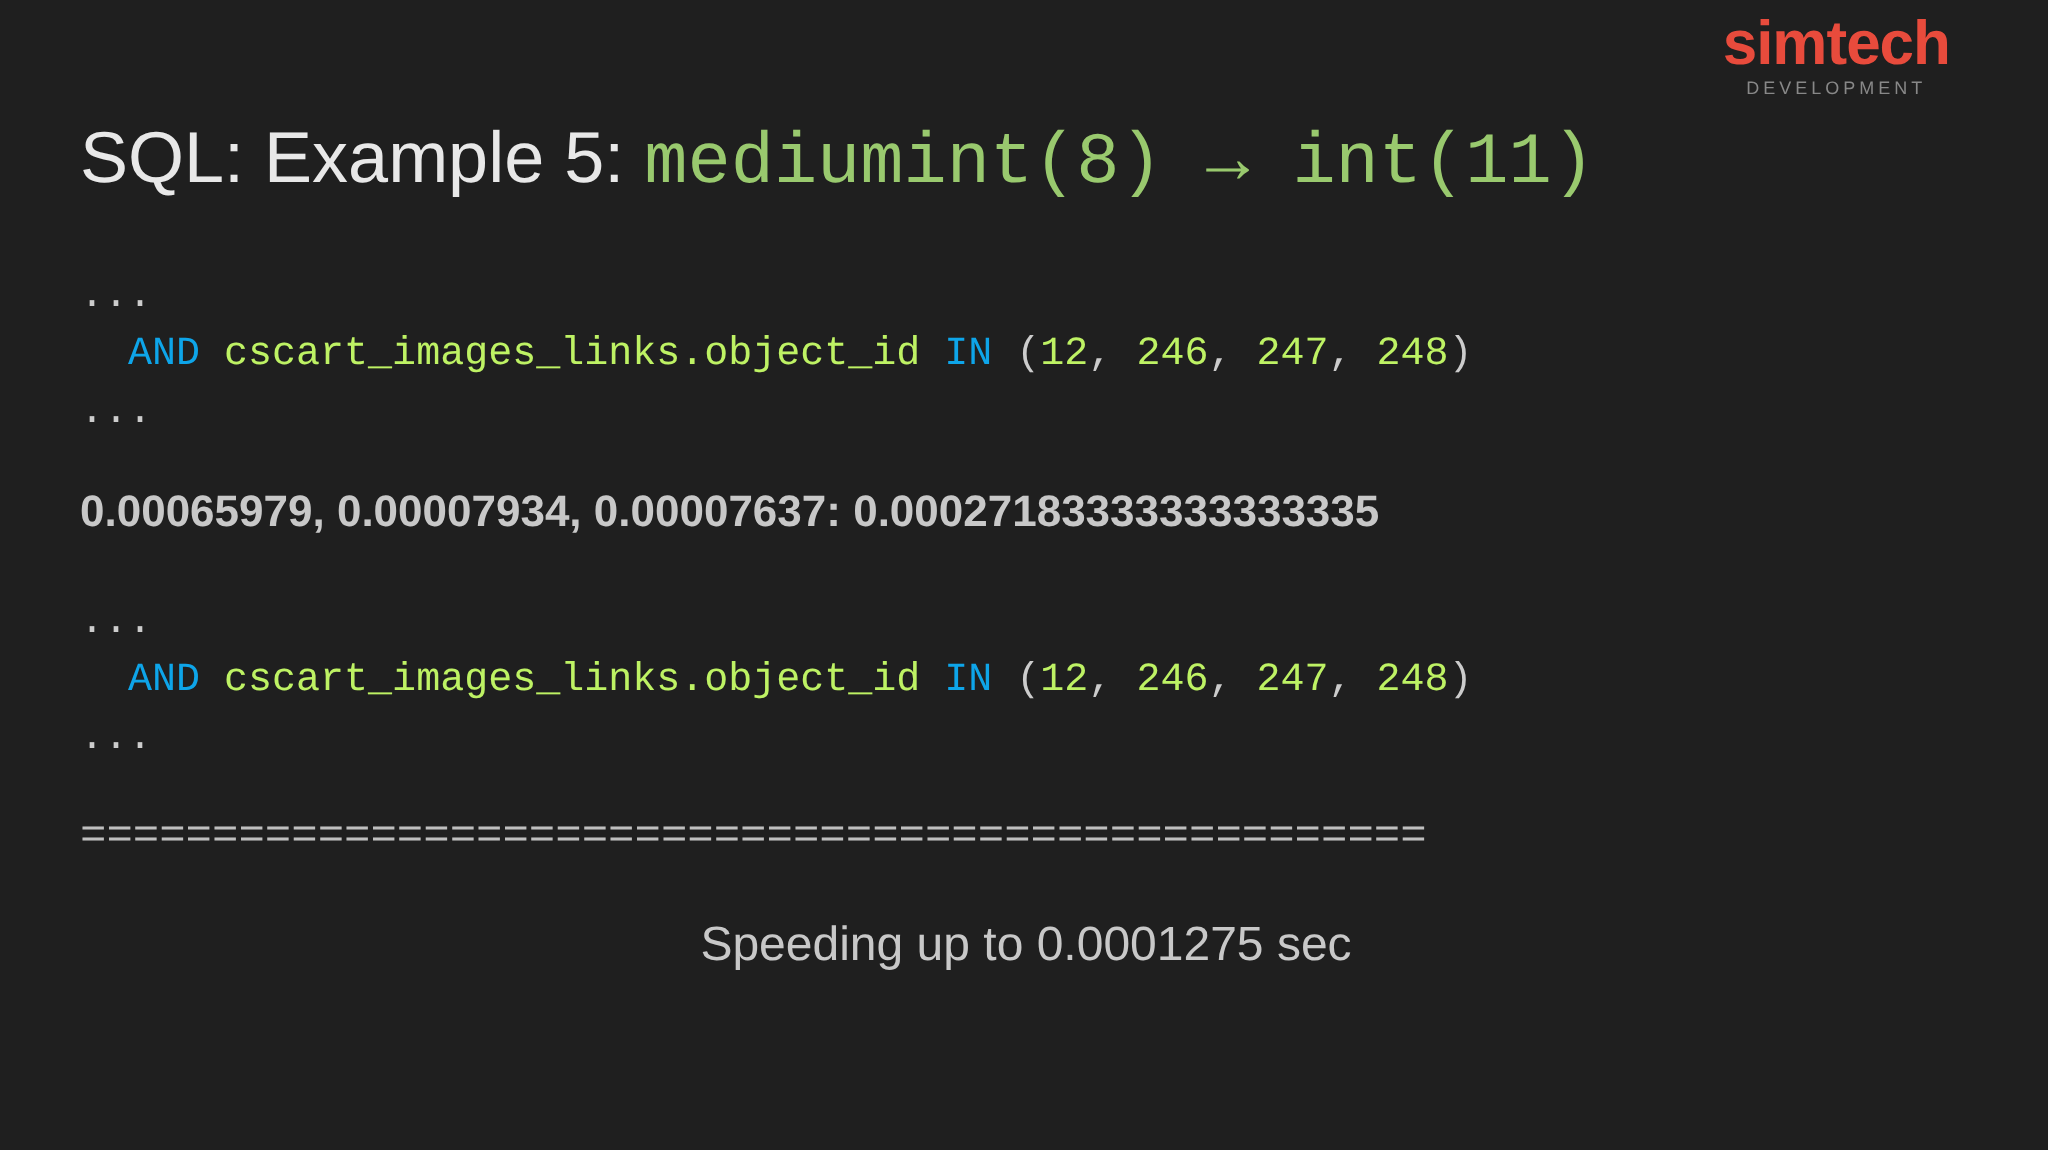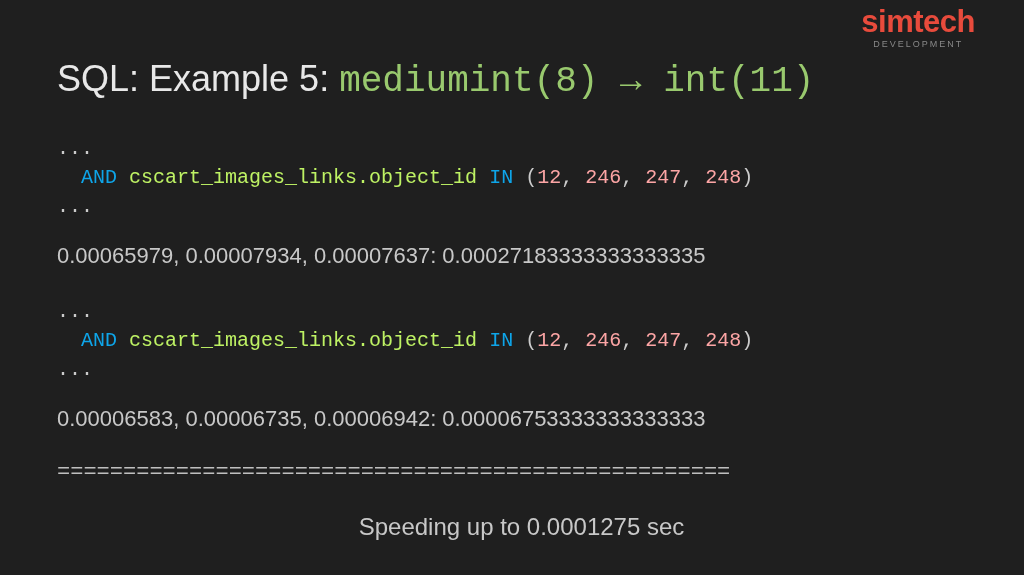--- a/index.html
+++ b/index.html
@@ -30,48 +30,49 @@
     line-height: 1;
   }
   .logo-sub {
     font-size: 9px;
     letter-spacing: 2px;
     color: #888;
     margin-top: 2px;
     text-align: center;
   }
   .content {
-    padding: 58px 38px 0 57px;
+    padding: 58px 38px 0 40px;
   }
   .title {
     font-size: 36px;
     font-weight: 400;
     color: #e8e8e8;
     margin-bottom: 32px;
   }
   .title-code {
     font-family: "Courier New", Courier, monospace;
     color: #99c96e;
   }
   .code-block {
     font-family: "Courier New", Courier, monospace;
     font-size: 20px;
     line-height: 1.45;
     color: #cccccc;
     margin-bottom: 22px;
     white-space: pre;
   }
   .kw { color: #0ea5e9; }
-  .num { color: #fca5a5; }
+  .num { color: #bef264; }
   .ident { color: #bef264; }
   .timings {
     font-size: 22px;
     color: #c8c8c8;
     margin-bottom: 28px;
     font-family: Arial, Helvetica, sans-serif;
+    font-weight: bold;
   }
   .divider {
     font-family: "Courier New", Courier, monospace;
     font-size: 22px;
     color: #bfbfbf;
     letter-spacing: 0;
     margin-bottom: 28px;
   }
   .footer-line {
     font-size: 24px;
@@ -97,19 +98,18 @@
   <div class="code-block"><span>...</span>
 <span>  </span><span class="kw">AND</span><span> </span><span class="ident">cscart_images_links.object_id</span><span> </span><span class="kw">IN</span><span> (</span><span class="num">12</span><span>, </span><span class="num">246</span><span>, </span><span class="num">247</span><span>, </span><span class="num">248</span><span>)</span>
 <span>...</span></div>
 
   <div class="timings">0.00065979, 0.00007934, 0.00007637: 0.00027183333333333335</div>
 
   <div class="code-block"><span>...</span>
 <span>  </span><span class="kw">AND</span><span> </span><span class="ident">cscart_images_links.object_id</span><span> </span><span class="kw">IN</span><span> (</span><span class="num">12</span><span>, </span><span class="num">246</span><span>, </span><span class="num">247</span><span>, </span><span class="num">248</span><span>)</span>
 <span>...</span></div>
 
-  <div class="timings">0.00006583, 0.00006735, 0.00006942: 0.00006753333333333333</div>
 
   <div class="divider">===================================================</div>
 
   <div class="footer-line">Speeding up to 0.0001275 sec</div>
 
 </div>
 
 </body></html>

